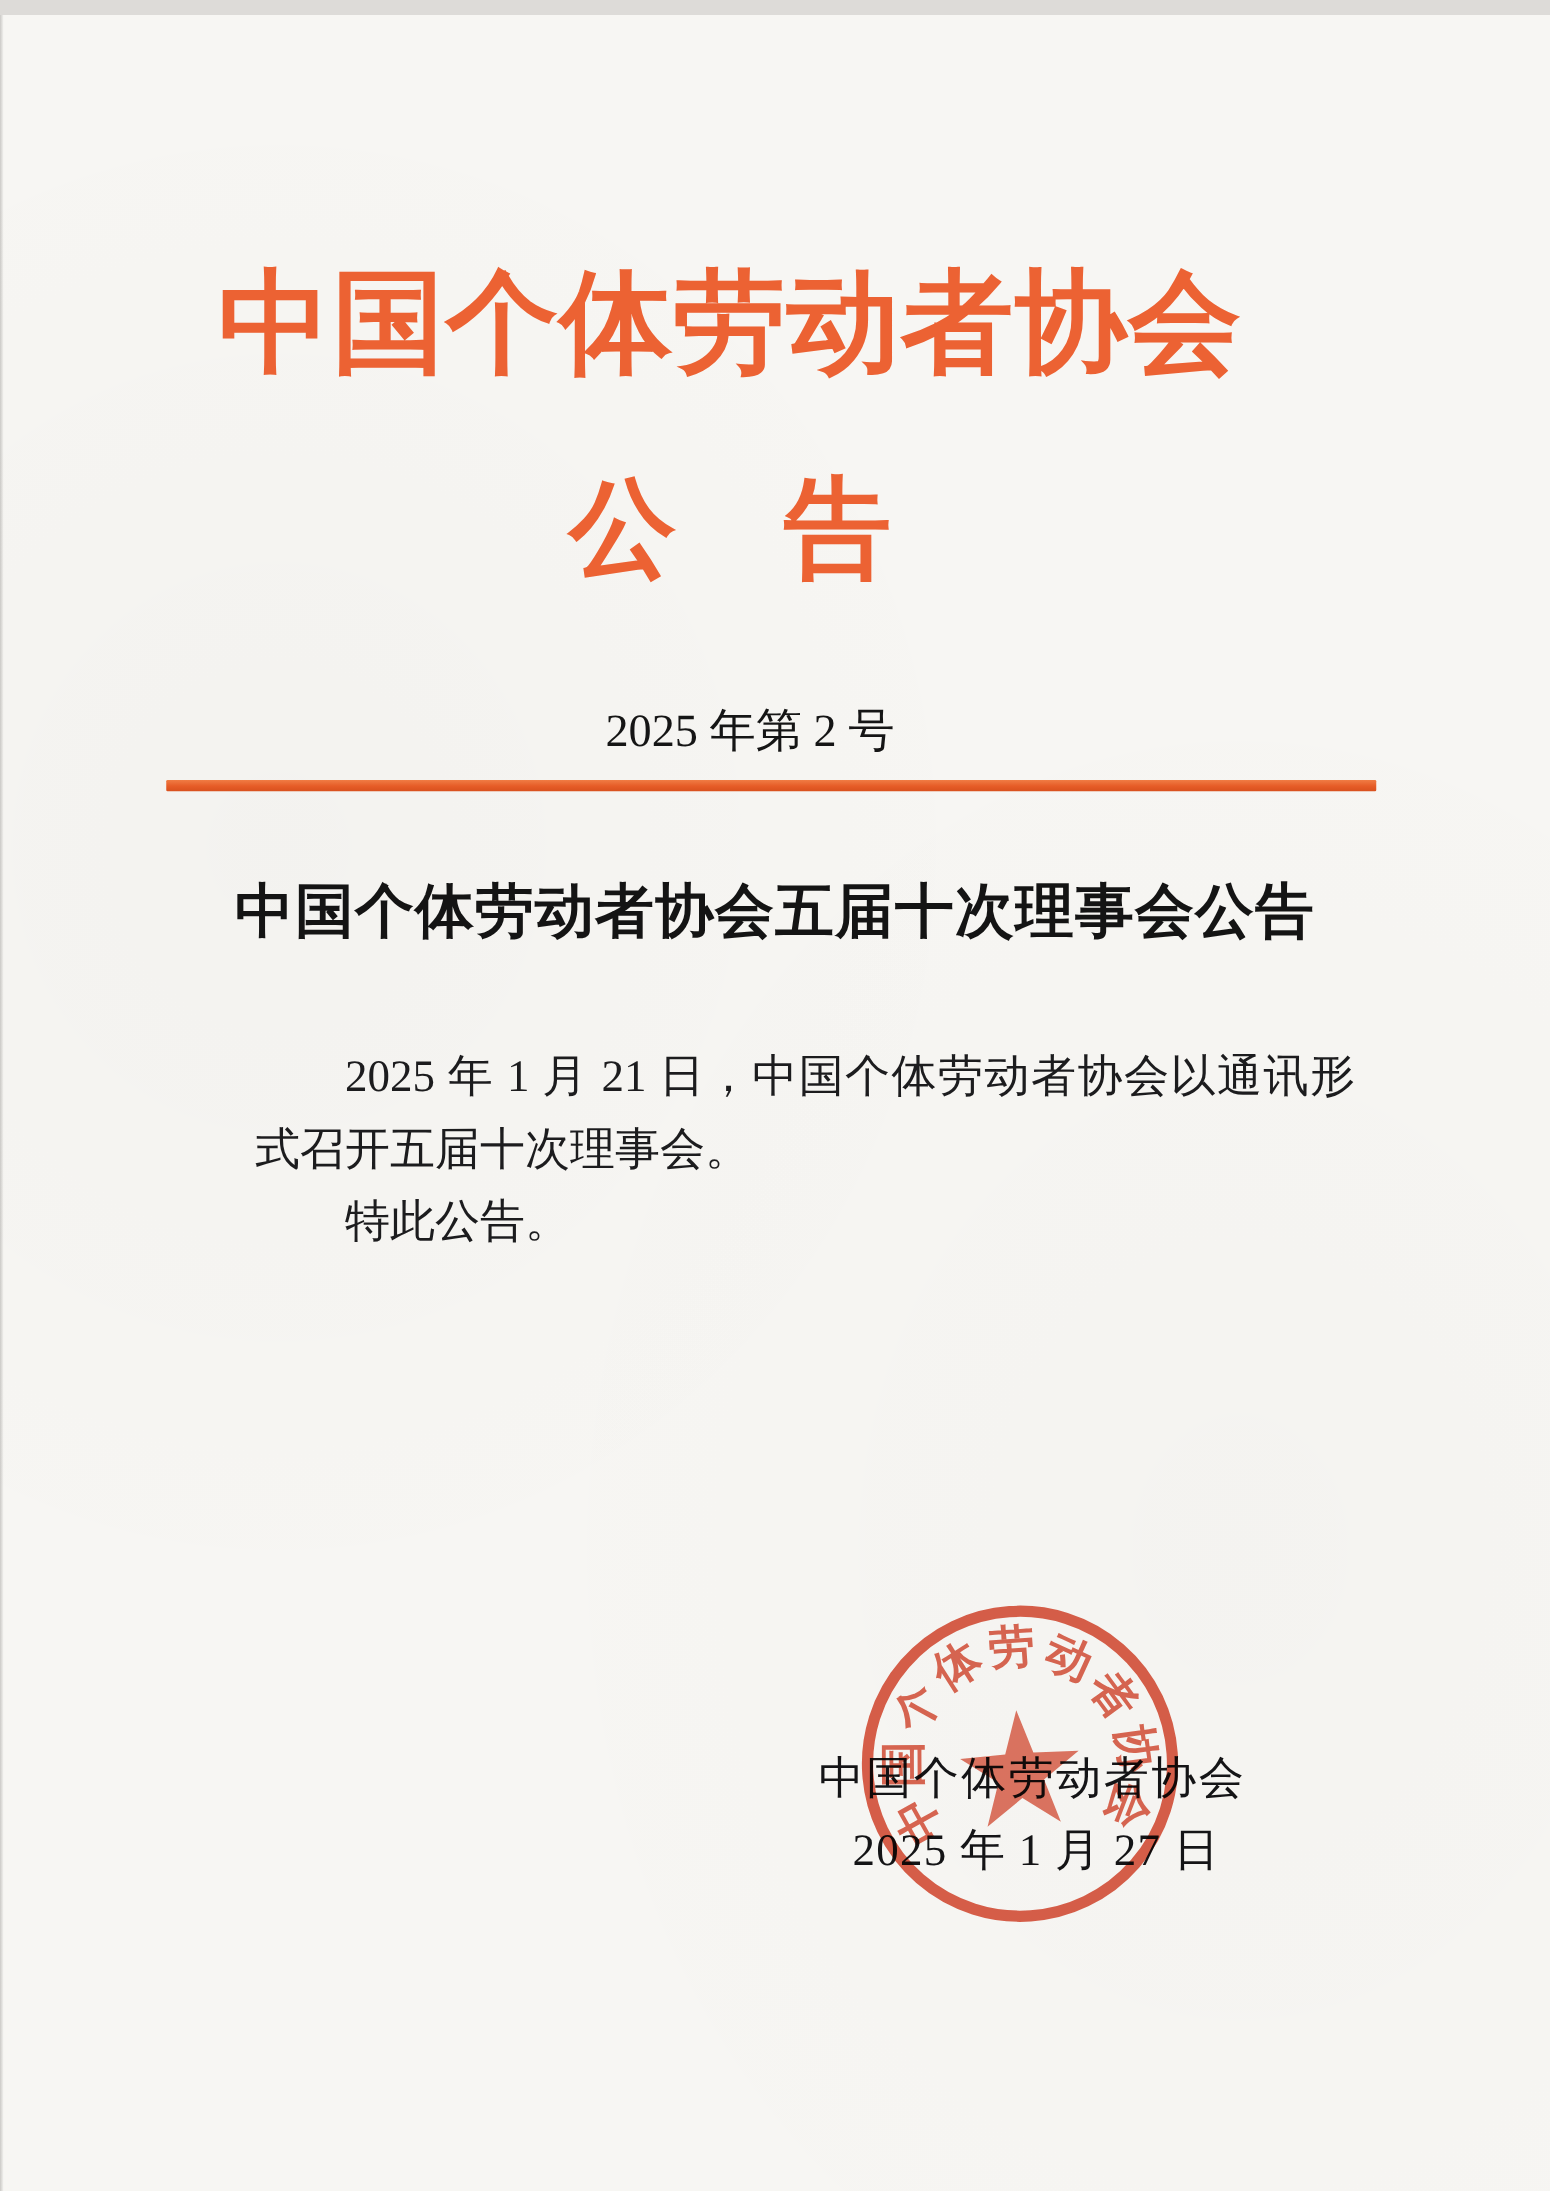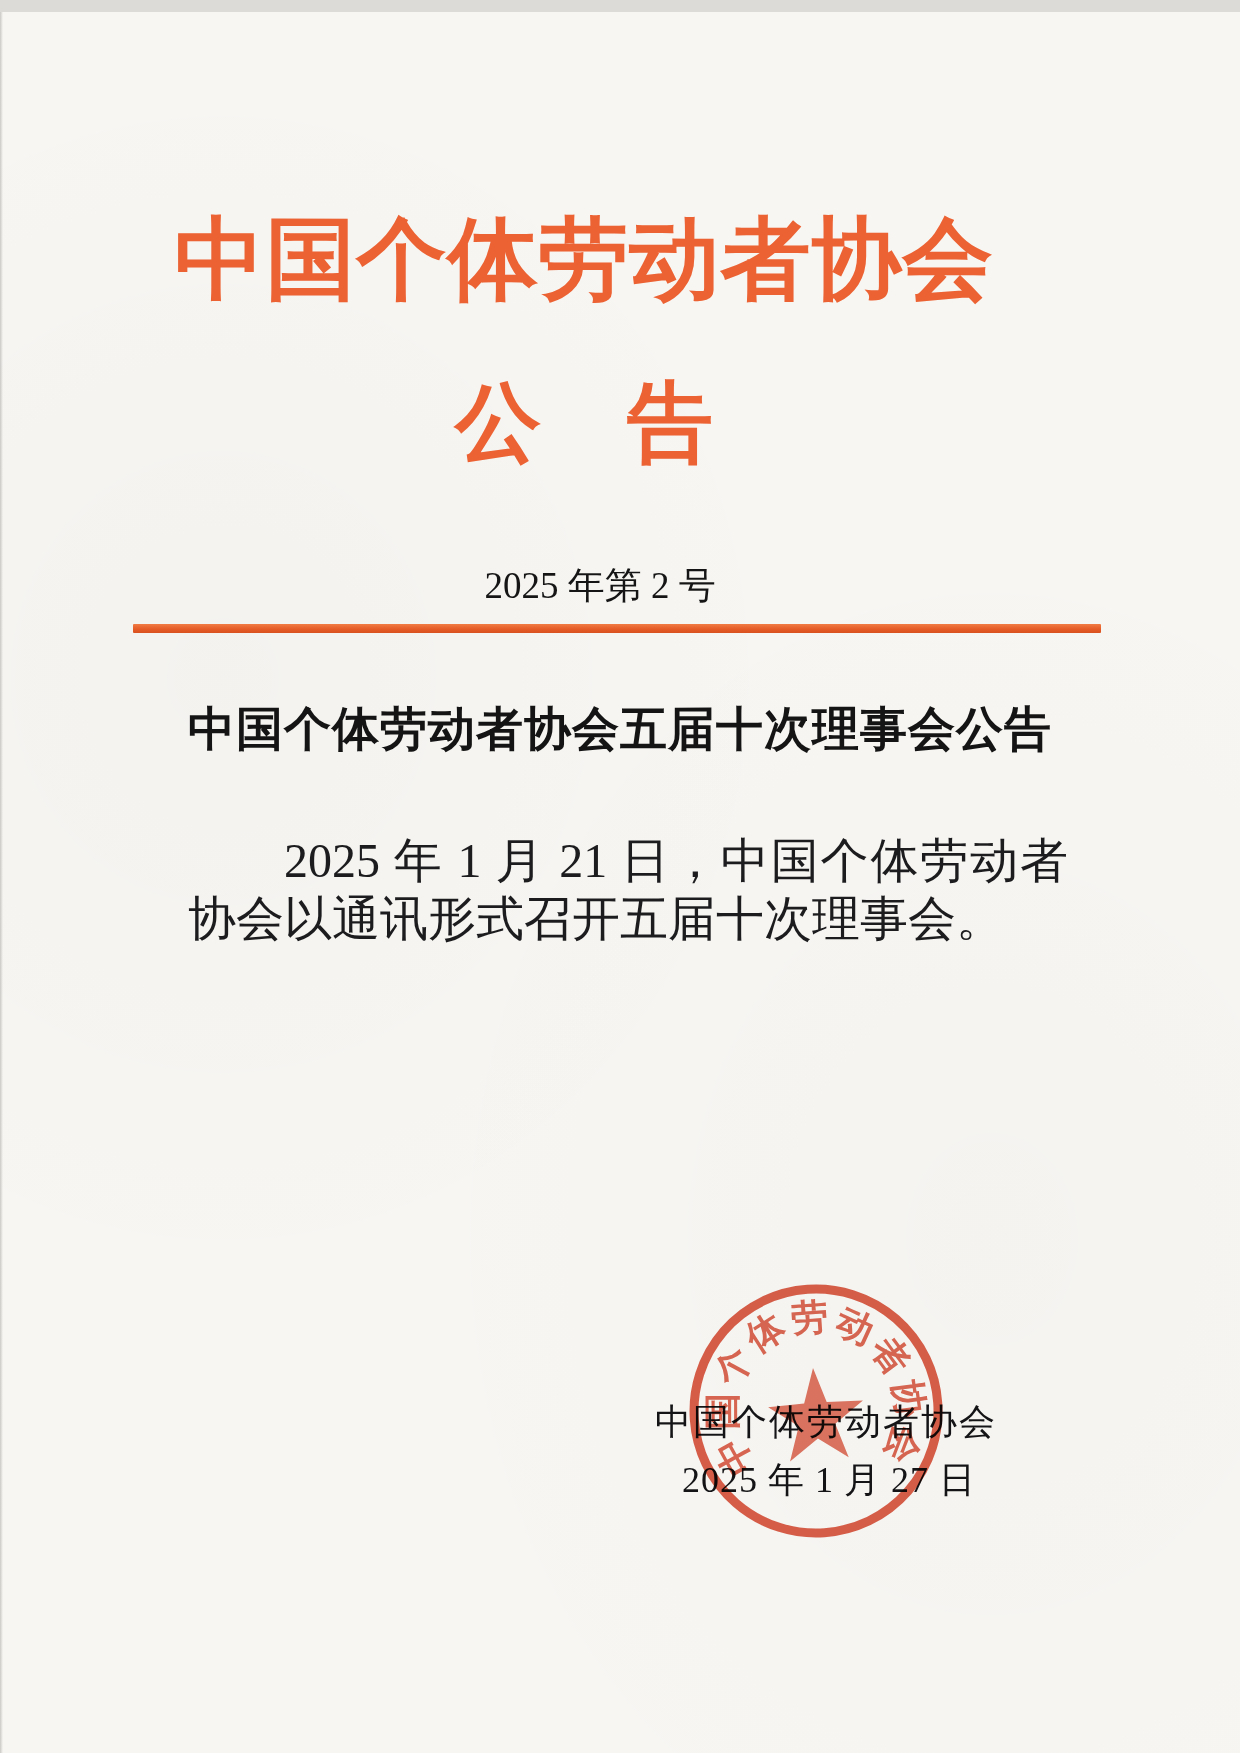--- a/index.html
+++ b/index.html
@@ -57,22 +57,22 @@
   .heading {
     position:absolute; top:686px; left:0; width:1240px;
     text-align:center;
     font-family:"Liberation Sans", sans-serif;
     font-size:47px; line-height:1.3; font-weight:bold;
     color:#141414;
     letter-spacing:1px;
     margin:0;
   }
   .body-text {
-    position:absolute; top:820px; left:188px; width:880px;
-    font-size:48px; line-height:58px;
+    position:absolute; top:820px; left:204px; width:880px;
+    font-size:36px; line-height:58px;
     text-align:justify;
     color:#1c1c1e;
   }
   .body-text p { margin:0; text-indent:2em; }
 
   .signature {
     position:absolute; top:1386px; left:655px;
     font-size:36px; letter-spacing:2px; color:#141416;
     white-space:nowrap;
   }
@@ -105,20 +105,21 @@
   <div class="doc-type">公　告</div>
 
   <div class="issue-number">2025 年第 2 号</div>
 
   <div class="rule"></div>
 
   <h2 class="heading">中国个体劳动者协会五届十次理事会公告</h2>
 
   <section class="body-text">
     <p>2025 年 1 月 21 日，中国个体劳动者协会以通讯形式召开五届十次理事会。</p>
+    <p>特此公告。</p>
   </section>
 
   <div class="signature">中国个体劳动者协会</div>
 
   <div class="sig-date">2025 年 1 月 27 日</div>
 
   <svg class="seal" viewBox="-133 -133 266 266" aria-hidden="true">
     <circle cx="0" cy="0" r="122" fill="none" stroke="#d84a31" stroke-width="9" opacity="0.95"></circle>
     <path d="M0,-49 L11.3,-14.2 L47.5,-13.1 L18.3,8.0 L29.4,42.5 L0,21.5 L-29.4,42.5 L-18.3,8.0 L-47.5,-13.1 L-11.3,-14.2 Z" transform="translate(0 6)" fill="#d84a31" opacity="0.82"></path>
     <g opacity="0.9">

